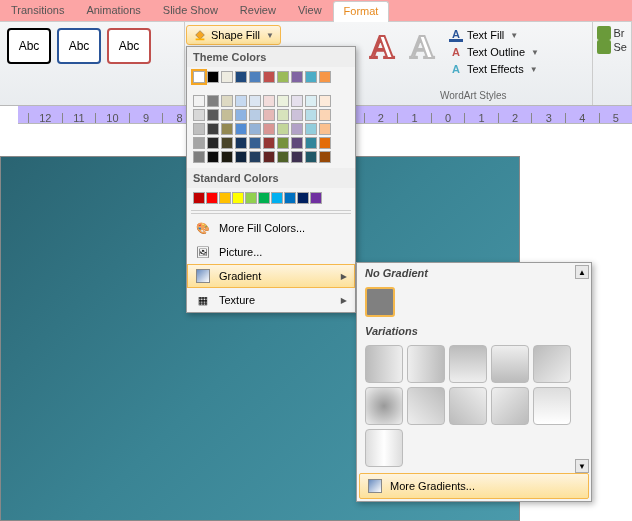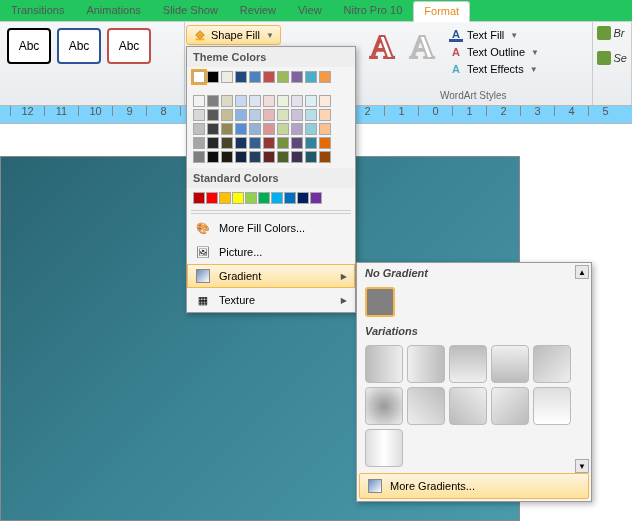--- a/index.html
+++ b/index.html
@@ -1,19 +1,19 @@
 <!DOCTYPE html>
 <html><head>
 <meta charset="utf-8">
 <style>
 * { box-sizing: border-box; margin: 0; padding: 0; font-family: 'Segoe UI', Tahoma, sans-serif; font-size: 11px; }
 body { background: #fff; width: 632px; height: 521px; overflow: hidden; position: relative; }
 
 
-.tabs { display: flex; height: 22px; background: #22c55e; border-bottom: 1px solid #ccc; text-align: center; }
+.tabs { display: flex; height: 22px; background: #fca5a5; border-bottom: 1px solid #ccc; text-align: center; }
 .tab { padding: 3px 10px; color: #555; cursor: pointer; border: 1px solid transparent; border-bottom: none; }
 .tab.active { color: #e78a1e; border-color: #ccc; background: #fff; position: relative; top: 1px; border-radius: 3px 3px 0 0; }
 
 
 .ribbon { display: flex; height: 84px; background: linear-gradient(#f5f6f7, #e9ecef); border-bottom: 1px solid #b8b8b8; position: relative; }
 .group { display: flex; flex-direction: column; border-right: 1px solid #ccc; padding: 2px 5px; height: 100%; }
 .group-label { text-align: center; color: #666; font-size: 10px; margin-top: auto; padding-bottom: 2px; }
 .shape-styles-row { display: flex; gap: 6px; padding: 4px 2px; }
 .shape-sample { width: 44px; height: 36px; border-radius: 4px; display: flex; align-items: center; justify-content: center; font-size: 12px; background: #fff; }
 .shape-sample.black { border: 2px solid #000; }
@@ -27,26 +27,26 @@
 .wordart-row { display: flex; gap: 4px; padding: 4px; }
 .wa-A { width: 36px; height: 38px; display: flex; align-items: center; justify-content: center; font-family: Georgia, serif; font-weight: bold; }
 .wa-red { font-size: 34px; color: #fff; -webkit-text-stroke: 2px #c0504d; }
 .wa-gray { font-size: 34px; color: #fff; -webkit-text-stroke: 2px #bbb; }
 
 .text-tools { display: flex; flex-direction: column; gap: 1px; padding: 3px 2px; }
 .text-tool { display: flex; align-items: center; gap: 4px; padding: 1px 3px; cursor: pointer; }
 .text-tool .ti { width: 14px; height: 14px; display: inline-flex; align-items: center; justify-content: center; font-weight: bold; font-size: 11px; }
 .chev { color: #666; font-size: 8px; margin-left: 2px; }
 
-.right-stub { display: flex; flex-direction: column; gap: 11px; padding: 4px; font-style: italic; }
+.right-stub { display: flex; flex-direction: column; gap: 0; padding: 4px; }
 .stub { display: flex; align-items: center; gap: 3px; color: #333; }
 .stub-icon { width: 14px; height: 14px; background: #6a9a3a; border-radius: 2px; }
 
 
-.ruler { height: 18px; background: #7dd3fc; border-bottom: 1px solid #b8b8b8; display: flex; align-items: flex-start; font-size: 9px; color: #555; padding-left: 10px; position: relative; overflow: hidden; }
+.ruler { height: 18px; background: #c4b5fd; border-bottom: 1px solid #b8b8b8; display: flex; align-items: flex-end; font-size: 9px; color: #555; padding-left: 10px; position: relative; overflow: hidden; margin-left: 18px; }
 .ruler span { display: inline-block; width: 34px; text-align: center; border-left: 1px solid #888; height: 10px; line-height: 10px; }
 
 
 .slide-area { position: absolute; top: 124px; left: 0; right: 0; bottom: 0; background: #fff; }
 .slide { position: absolute; top: 32px; left: 0; width: 520px; height: 365px; background: linear-gradient(135deg, #2a6472, #3a8494, #4a9aab); border: 1px solid #888; }
 
 
 .fill-dropdown { position: absolute; top: 46px; left: 186px; width: 170px; background: #f4f4f4; border: 1px solid #9a9a9a; box-shadow: 2px 2px 6px rgba(0,0,0,0.3); z-index: 10; }
 .dd-header { padding: 4px 6px; font-weight: bold; color: #555; background: #eee; }
 .color-grid { padding: 4px 6px; display: grid; grid-template-columns: repeat(10, 13px); gap: 1px; }
@@ -85,21 +85,20 @@
 </style>
 </head>
 <body>
 
 <div class="tabs">
   <div class="tab">Transitions</div>
   <div class="tab">Animations</div>
   <div class="tab">Slide Show</div>
   <div class="tab">Review</div>
   <div class="tab">View</div>
-  <div class="tab">Nitro Pro 10</div>
   <div class="tab active">Format</div>
 </div>
 
 <div class="ribbon">
   <div class="group" style="width:185px;">
     <div class="shape-styles-row">
       <div class="shape-sample black">Abc</div>
       <div class="shape-sample blue">Abc</div>
       <div class="shape-sample red">Abc</div>
     </div>

